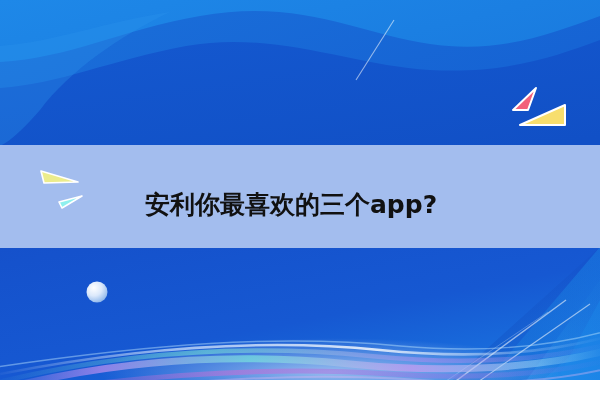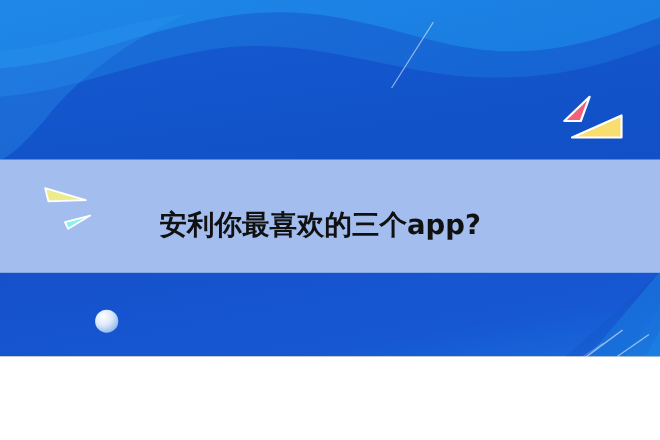--- a/index.html
+++ b/index.html
@@ -6,23 +6,23 @@
     margin: 0;
     padding: 0;
     background: #ffffff;
   }
   body {
     font-family: "Liberation Sans", sans-serif;
   }
   #poster {
     position: relative;
     width: 600px;
-    height: 324px;
+    height: 380px;
     overflow: hidden;
-    background: #eab308;
+    background: #14b8a6;
   }
   #poster svg.layer {
     position: absolute;
     left: 0;
     top: 0;
     width: 600px;
     height: 400px;
     display: block;
   }
 

